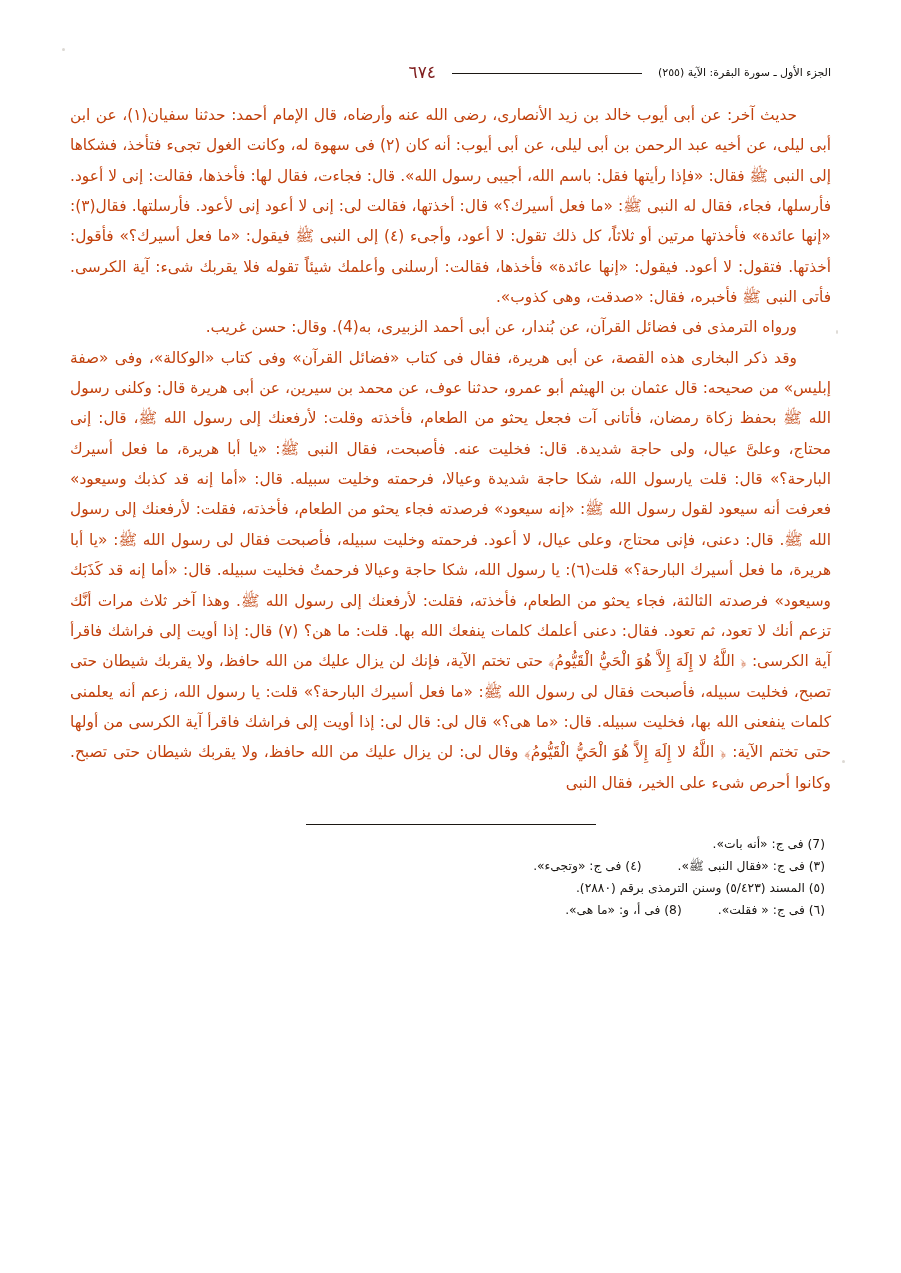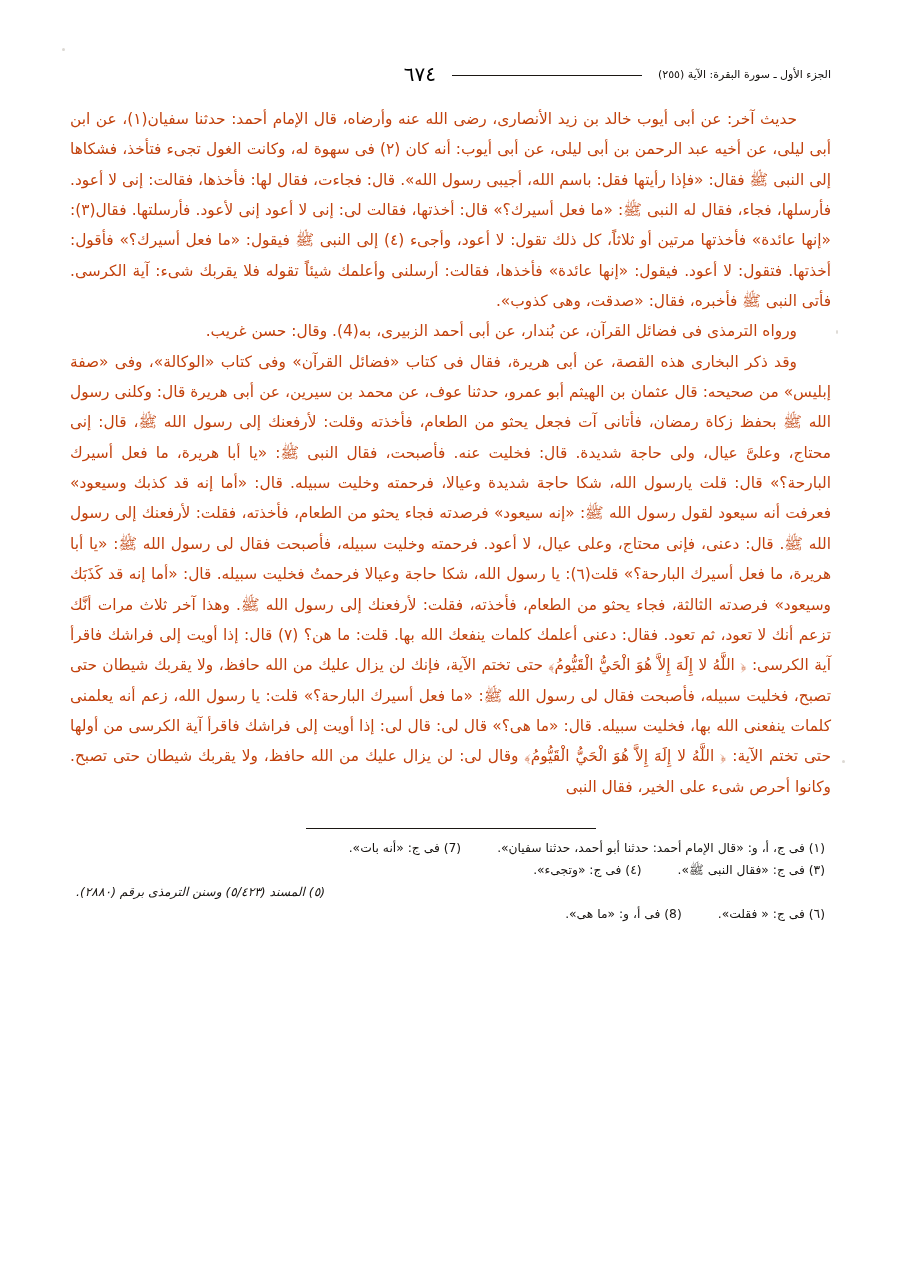--- a/index.html
+++ b/index.html
@@ -41,23 +41,23 @@
   }
   .header-rule {
     flex: 0 0 190px;
     height: 0;
     border-top: 1.6px solid #1b1713;
     margin: 0 6px;
     position: relative;
     top: 1px;
   }
   .header-page {
-    font-size: 20px;
+    font-size: 17px;
     white-space: nowrap;
-    color: #000000;
+    color: #7f1d1d;
     letter-spacing: 1px;
     margin-left: 17px;
   }
   .header-spacer { flex: 1 1 auto; }
 
   
   .body-text {
     direction: rtl;
     text-align: justify;
     text-justify: inter-word;
@@ -88,21 +88,21 @@
   }
   .fn-row {
     display: flex;
     flex-direction: row;
     justify-content: flex-start;
     gap: 36px;
     padding: 0 6px;
   }
   .fn-row .fn-item { white-space: nowrap; }
   .fn-row .fn-item.wide { white-space: normal; }
-  .fn-row.single { justify-content: flex-end; font-style: italic; }
+  .fn-row.single { justify-content: flex-start; }
 
   
   .speck {
     position: absolute;
     background: #b9b2a8;
     border-radius: 50%;
     opacity: .5;
   }
 </style>
 </head>
@@ -120,21 +120,20 @@
   <div class="body-text">
     <p class="indent">حديث آخر: عن أبى أيوب خالد بن زيد الأنصارى، رضى الله عنه وأرضاه، قال الإمام أحمد: حدثنا سفيان(١)، عن ابن أبى ليلى، عن أخيه عبد الرحمن بن أبى ليلى، عن أبى أيوب: أنه كان (٢) فى سهوة له، وكانت الغول تجىء فتأخذ، فشكاها إلى النبى ﷺ فقال: «فإذا رأيتها فقل: باسم الله، أجيبى رسول الله». قال: فجاءت، فقال لها: فأخذها، فقالت: إنى لا أعود. فأرسلها، فجاء، فقال له النبى ﷺ: «ما فعل أسيرك؟» قال: أخذتها، فقالت لى: إنى لا أعود إنى لأعود. فأرسلتها. فقال(٣): «إنها عائدة» فأخذتها مرتين أو ثلاثاً، كل ذلك تقول: لا أعود، وأجىء (٤) إلى النبى ﷺ فيقول: «ما فعل أسيرك؟» فأقول: أخذتها. فتقول: لا أعود. فيقول: «إنها عائدة» فأخذها، فقالت: أرسلنى وأعلمك شيئاً تقوله فلا يقربك شىء: آية الكرسى. فأتى النبى ﷺ فأخبره، فقال: «صدقت، وهى كذوب».</p>
     <p class="indent">ورواه الترمذى فى فضائل القرآن، عن بُندار، عن أبى أحمد الزبيرى، به(4). وقال: حسن غريب.</p>
     <p class="indent">وقد ذكر البخارى هذه القصة، عن أبى هريرة، فقال فى كتاب «فضائل القرآن» وفى كتاب «الوكالة»، وفى «صفة إبليس» من صحيحه: قال عثمان بن الهيثم أبو عمرو، حدثنا عوف، عن محمد بن سيرين، عن أبى هريرة قال: وكلنى رسول الله ﷺ بحفظ زكاة رمضان، فأتانى آت فجعل يحثو من الطعام، فأخذته وقلت: لأرفعنك إلى رسول الله ﷺ، قال: إنى محتاج، وعلىَّ عيال، ولى حاجة شديدة. قال: فخليت عنه. فأصبحت، فقال النبى ﷺ: «يا أبا هريرة، ما فعل أسيرك البارحة؟» قال: قلت يارسول الله، شكا حاجة شديدة وعيالا، فرحمته وخليت سبيله. قال: «أما إنه قد كذبك وسيعود» فعرفت أنه سيعود لقول رسول الله ﷺ: «إنه سيعود» فرصدته فجاء يحثو من الطعام، فأخذته، فقلت: لأرفعنك إلى رسول الله ﷺ. قال: دعنى، فإنى محتاج، وعلى عيال، لا أعود. فرحمته وخليت سبيله، فأصبحت فقال لى رسول الله ﷺ: «يا أبا هريرة، ما فعل أسيرك البارحة؟» قلت(٦): يا رسول الله، شكا حاجة وعيالا فرحمتُ فخليت سبيله. قال: «أما إنه قد كَذَبَك وسيعود» فرصدته الثالثة، فجاء يحثو من الطعام، فأخذته، فقلت: لأرفعنك إلى رسول الله ﷺ. وهذا آخر ثلاث مرات أنَّك تزعم أنك لا تعود، ثم تعود. فقال: دعنى أعلمك كلمات ينفعك الله بها. قلت: ما هن؟ (٧) قال: إذا أويت إلى فراشك فاقرأ آية الكرسى: ﴿ اللَّهُ لا إِلَهَ إِلاَّ هُوَ الْحَيُّ الْقَيُّومُ﴾ حتى تختم الآية، فإنك لن يزال عليك من الله حافظ، ولا يقربك شيطان حتى تصبح، فخليت سبيله، فأصبحت فقال لى رسول الله ﷺ: «ما فعل أسيرك البارحة؟» قلت: يا رسول الله، زعم أنه يعلمنى كلمات ينفعنى الله بها، فخليت سبيله. قال: «ما هى؟» قال لى: قال لى: إذا أويت إلى فراشك فاقرأ آية الكرسى من أولها حتى تختم الآية: ﴿ اللَّهُ لا إِلَهَ إِلاَّ هُوَ الْحَيُّ الْقَيُّومُ﴾ وقال لى: لن يزال عليك من الله حافظ، ولا يقربك شيطان حتى تصبح. وكانوا أحرص شىء على الخير، فقال النبى</p>
   </div>
 
   <hr class="fn-sep">
 
   <div class="footnotes">
     <div class="fn-row">
-      <span class="fn-item wide">(١) فى ج، أ، و: «قال الإمام أحمد: حدثنا أبو أحمد، حدثنا سفيان».</span>
       <span class="fn-item">(7) فى ج: «أنه بات».</span>
     </div>
     <div class="fn-row">
       <span class="fn-item">(٣) فى ج: «فقال النبى ﷺ».</span>
       <span class="fn-item">(٤) فى ج: «وتجىء».</span>
     </div>
     <div class="fn-row single">
       <span class="fn-item">(٥) المسند (٥/٤٢٣) وسنن الترمذى برقم (٢٨٨٠).</span>
     </div>
     <div class="fn-row">

